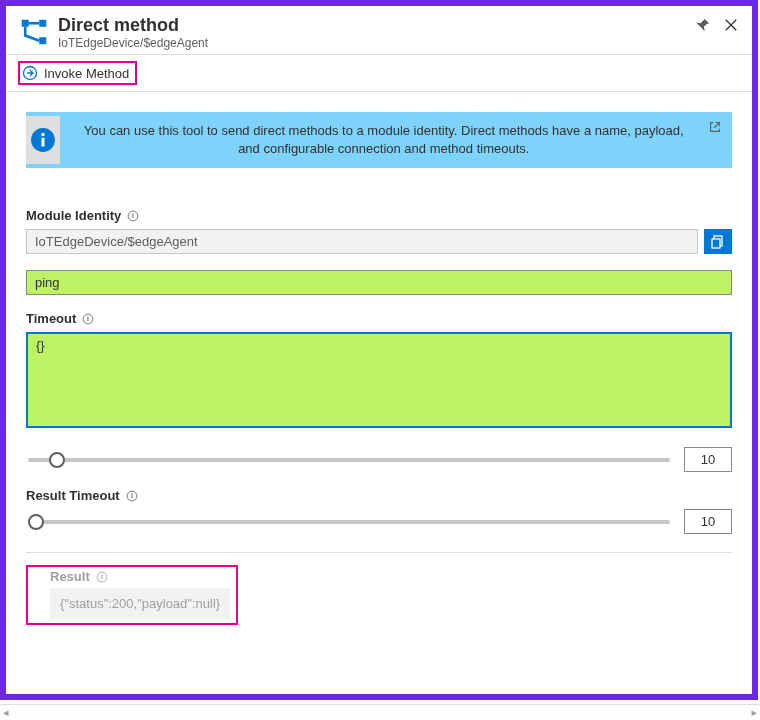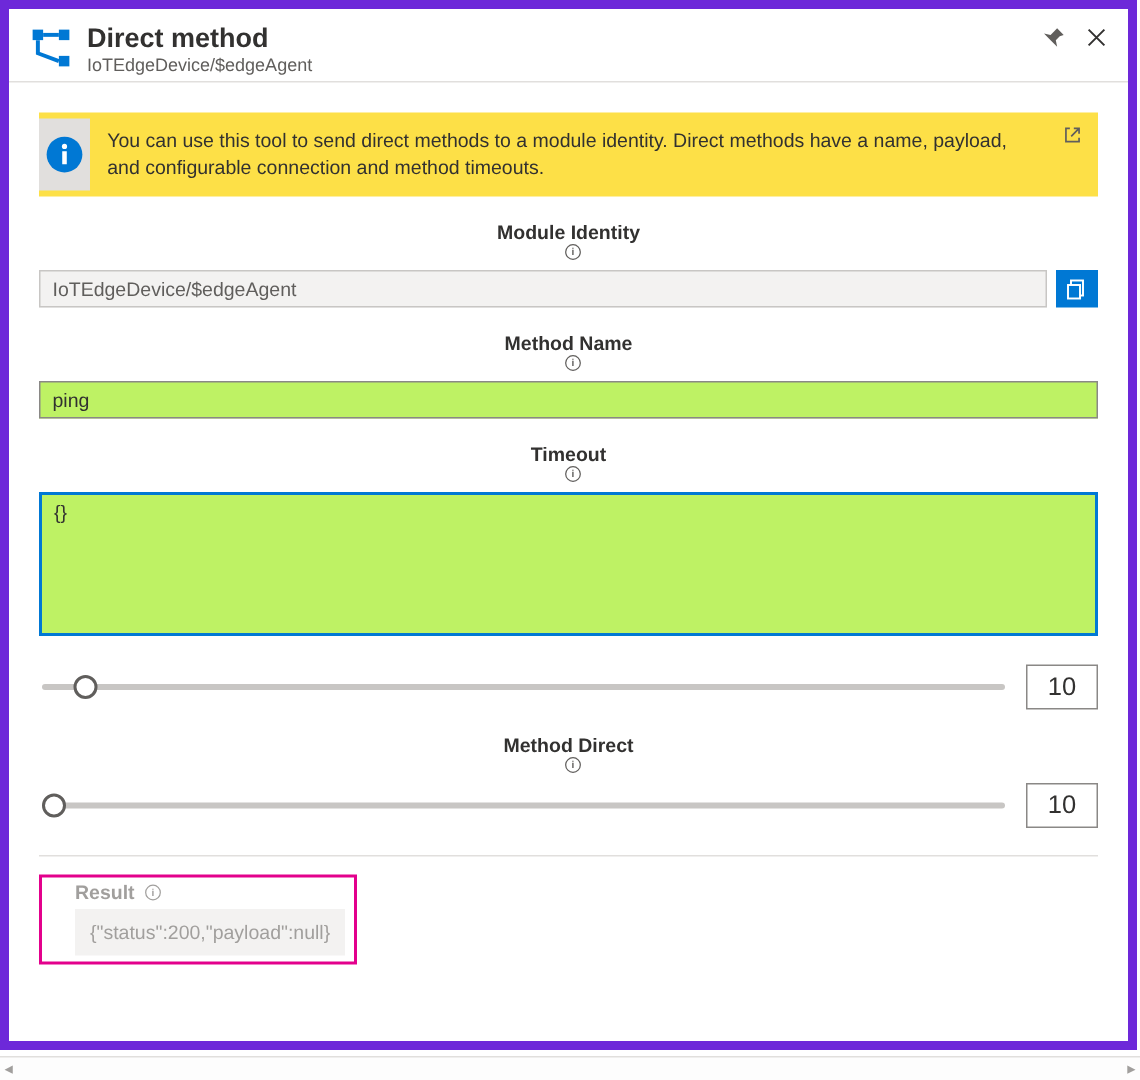--- a/index.html
+++ b/index.html
@@ -64,24 +64,25 @@
     cursor: pointer;
   }
   .invoke-icon { color: #0078d4; margin-right: 6px; display: inline-flex; }
   .content {
     padding: 20px 20px 0 20px;
     overflow-y: auto;
     height: calc(100% - 90px);
   }
   .info-banner {
     display: flex;
-    background: #fde047;
-    margin-bottom: 16px;
+    background: #7dd3fc;
+    margin-bottom: 40px;
     position: relative;
     align-items: center;
+    text-align: center;
   }
   .info-icon-box {
     background: #e1dfdd;
     width: 48px;
     min-height: 48px;
     display: flex;
     align-items: center;
     justify-content: center;
   }
   .info-text {
@@ -97,21 +98,20 @@
     color: #605e5c;
     cursor: pointer;
   }
   .field { margin-bottom: 16px; }
   .field-label {
     font-weight: 600;
     font-size: 13px;
     display: flex;
     align-items: center;
     margin-bottom: 6px;
-    flex-direction: column;
   }
   .help-icon {
     display: inline-flex;
     margin-left: 6px;
     color: #605e5c;
   }
   .row { display: flex; align-items: stretch; gap: 6px; }
   input.text-input, textarea.text-area, .readonly-box {
     width: 100%;
     font-family: inherit;
@@ -166,21 +166,21 @@
     cursor: pointer;
   }
   .slider::-moz-range-thumb {
     width: 16px; height:16px; border-radius:50%; background:#fff; border:2px solid #605e5c; cursor:pointer;
   }
   .slider-val {
     width: 48px;
     text-align: center;
     border: 1px solid #8a8886;
     padding: 4px 0;
-    font-size: 17px;
+    font-size: 13px;
   }
   .divider {
     border: none;
     border-top: 1px solid #e1dfdd;
     margin: 18px 0 12px 0;
   }
   .result-box {
     border: 2px solid #e3008c;
     padding: 2px 6px 4px 22px;
     display: inline-block;
@@ -242,20 +242,31 @@
           </svg>
       </span>
       <span>
         <svg width="14" height="14" viewBox="0 0 16 16">
             <path stroke="#323130" stroke-width="1.5" d="M2 2 L14 14 M14 2 L2 14"></path>
           </svg>
       </span>
     </div>
   </div>
 
+  <div class="toolbar">
+    <div class="invoke-group">
+      <span class="invoke-icon">
+        <svg width="16" height="16" viewBox="0 0 16 16">
+          <circle cx="8" cy="8" r="6.5" fill="none" stroke="#0078d4" stroke-width="1.3"></circle>
+          <path d="M5 8 H10 M8 5 L11 8 L8 11" fill="none" stroke="#0078d4" stroke-width="1.3"></path>
+        </svg>
+      </span>
+      <span>Invoke Method</span>
+    </div>
+  </div>
 
   <div class="content">
 
     <div class="info-banner">
       <div class="info-icon-box">
         <svg width="26" height="26" viewBox="0 0 24 24">
           <circle cx="12" cy="12" r="11" fill="#0078d4"></circle>
           <circle cx="12" cy="7" r="1.6" fill="#fff"></circle>
           <rect x="10.6" y="10" width="2.8" height="8" fill="#fff"></rect>
         </svg>
@@ -283,29 +294,20 @@
         <div class="copy-btn">
           <svg width="16" height="16" viewBox="0 0 16 16">
               <rect x="4" y="2" width="8" height="10" fill="none" stroke="#fff" stroke-width="1.3"></rect>
               <rect x="2" y="5" width="8" height="9" fill="#0078d4" stroke="#fff" stroke-width="1.3"></rect>
             </svg>
         </div>
       </div>
     </div>
 
     <div class="field">
-      <div class="field-label">
-        <span>Method Name</span>
-        <span class="help-icon">
-          <svg width="12" height="12" viewBox="0 0 16 16">
-              <circle cx="8" cy="8" r="6.5" fill="none" stroke="#605e5c" stroke-width="1.1"></circle>
-              <text x="8" y="11" text-anchor="middle" font-size="9" fill="#605e5c">i</text>
-            </svg>
-        </span>
-      </div>
       <input class="text-input" value="ping" style="">
     </div>
 
     <div class="field">
       <div class="field-label">
         <span>Timeout</span>
         <span class="help-icon">
           <svg width="12" height="12" viewBox="0 0 16 16">
               <circle cx="8" cy="8" r="6.5" fill="none" stroke="#605e5c" stroke-width="1.1"></circle>
               <text x="8" y="11" text-anchor="middle" font-size="9" fill="#605e5c">i</text>
@@ -319,21 +321,21 @@
       <div class="slider-row">
         <div class="slider-wrap">
           <input type="range" min="0" max="300" value="10" class="slider" style="">
         </div>
         <div class="slider-val">10</div>
       </div>
     </div>
 
     <div class="field">
       <div class="field-label">
-        <span>Method Direct</span>
+        <span>Result Timeout</span>
         <span class="help-icon">
           <svg width="12" height="12" viewBox="0 0 16 16">
               <circle cx="8" cy="8" r="6.5" fill="none" stroke="#605e5c" stroke-width="1.1"></circle>
               <text x="8" y="11" text-anchor="middle" font-size="9" fill="#605e5c">i</text>
             </svg>
         </span>
       </div>
       <div class="slider-row">
         <div class="slider-wrap">
           <input type="range" min="0" max="300" value="0" class="slider" style="">

